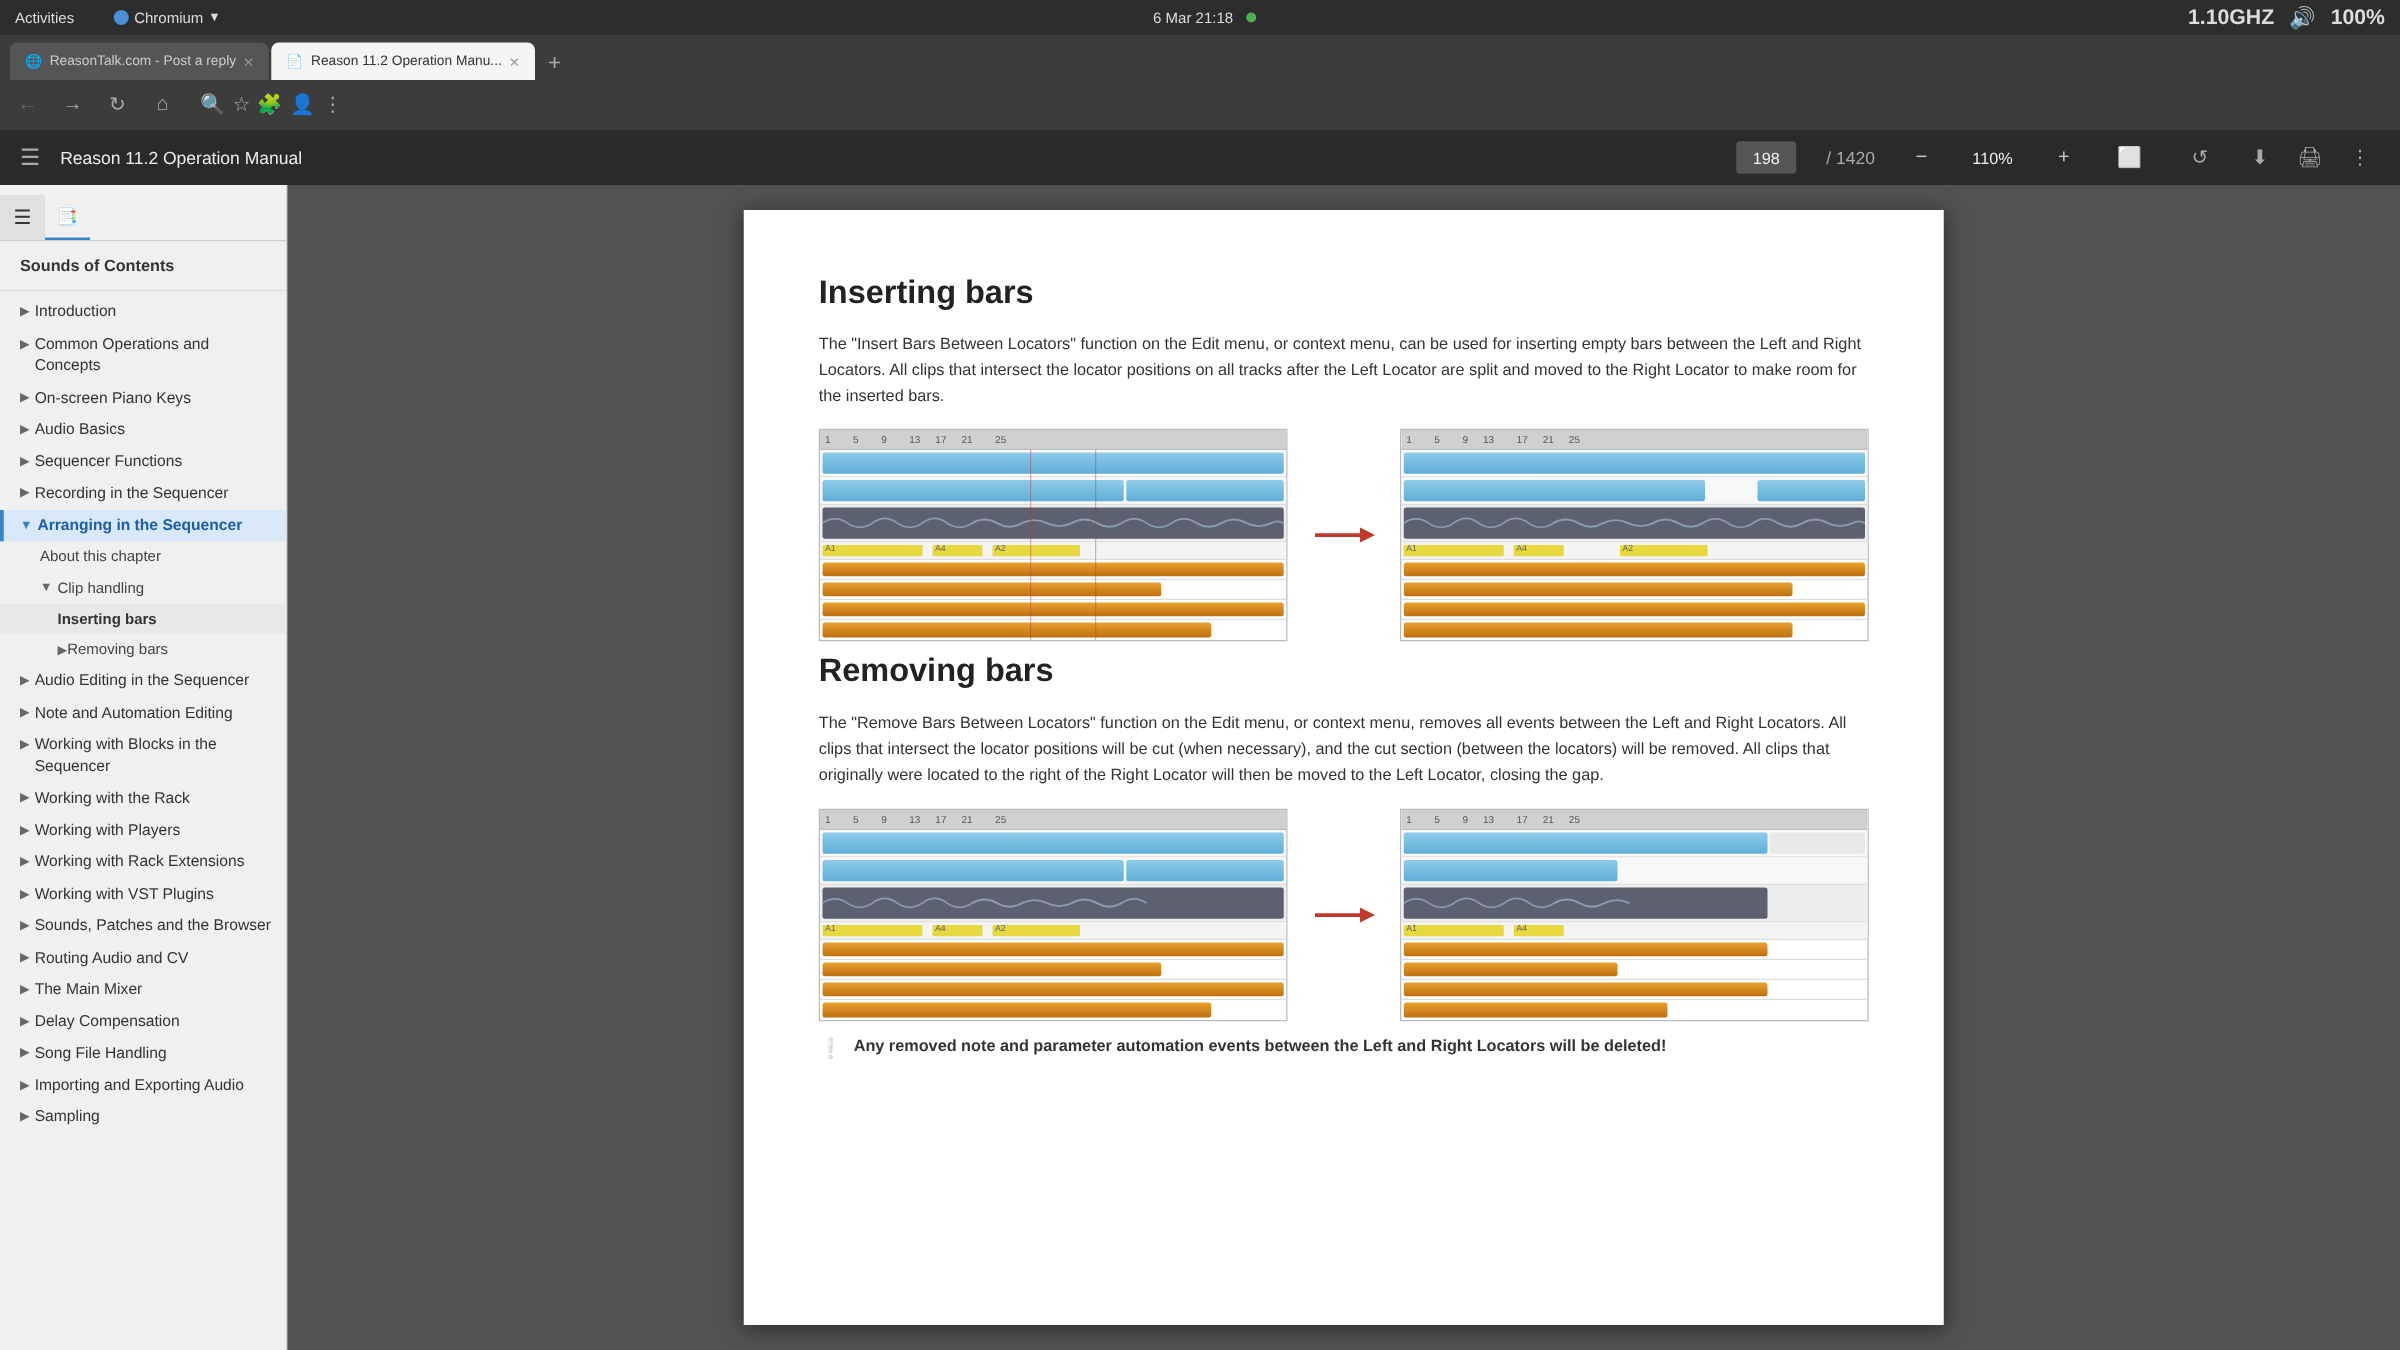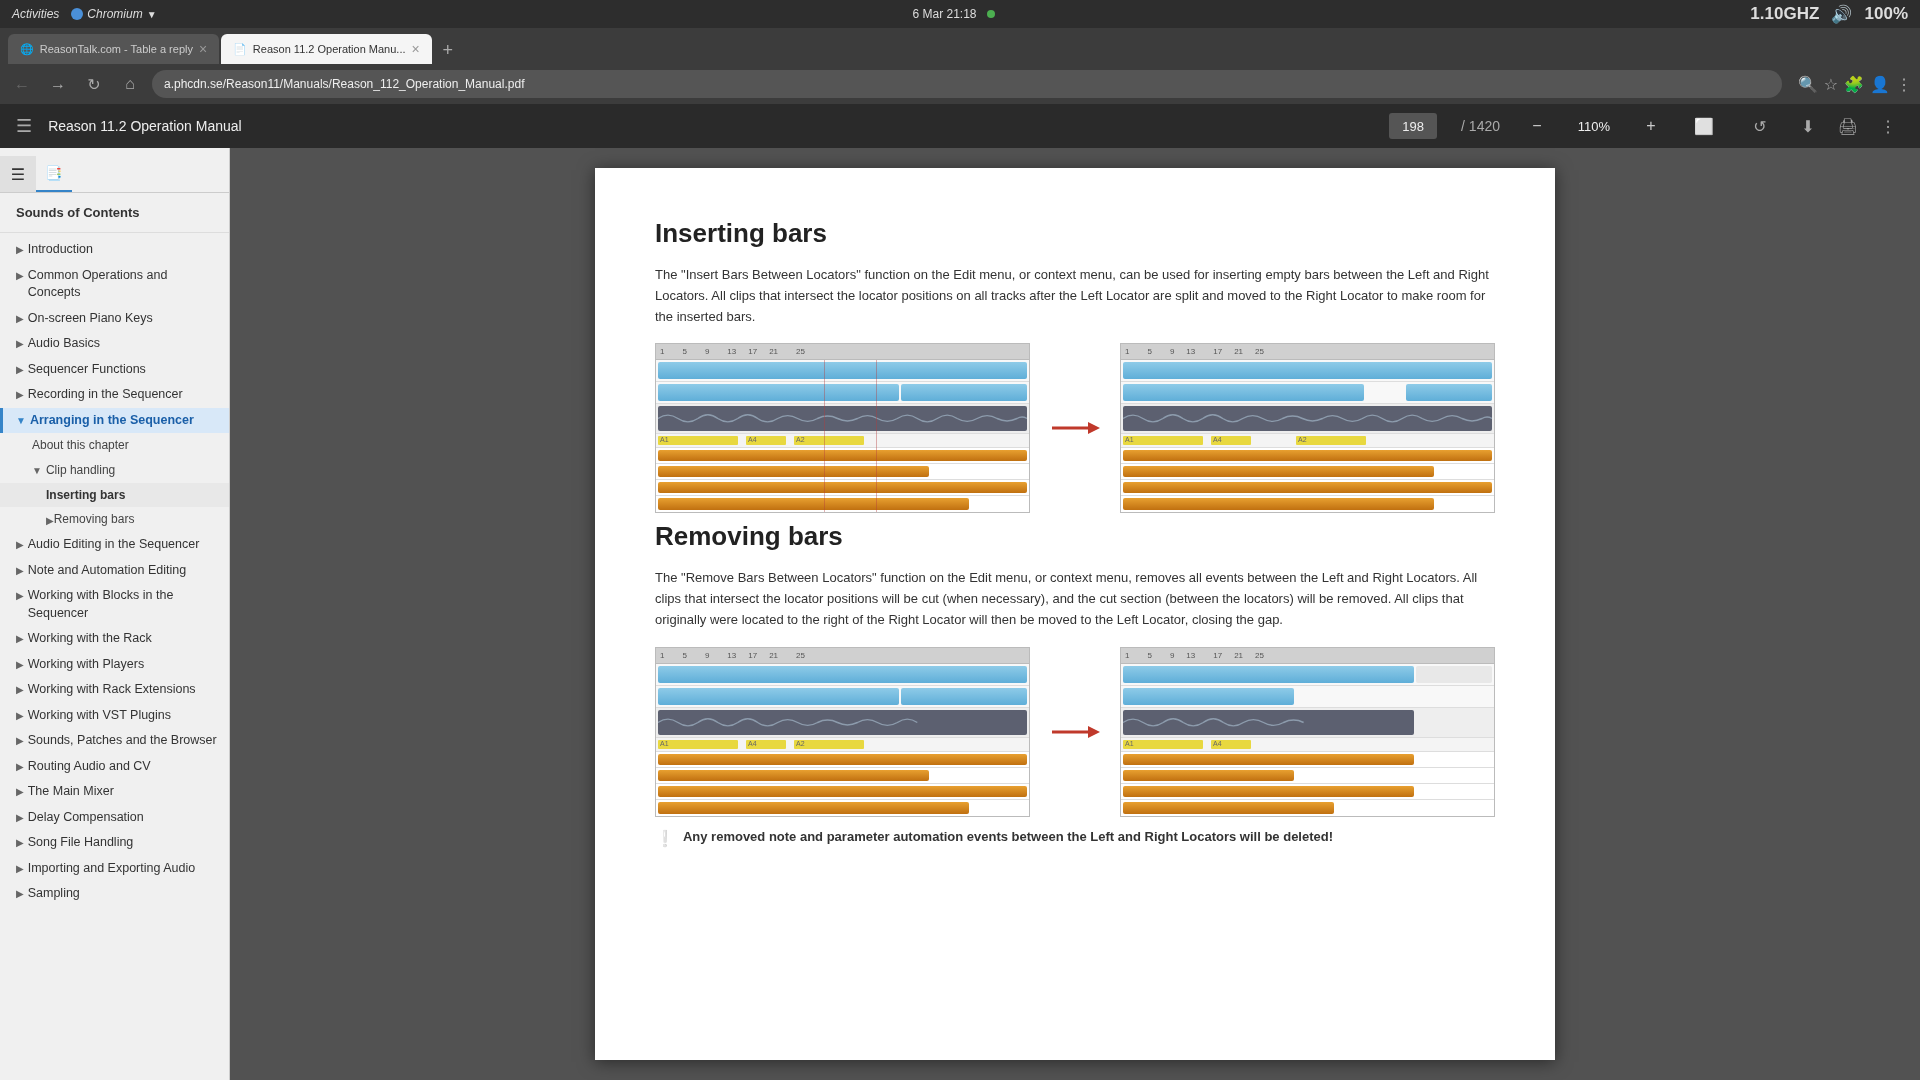--- a/index.html
+++ b/index.html
@@ -9,21 +9,21 @@
     .system-bar {
       height: 28px;
       background: #2d2d2d;
       display: flex;
       align-items: center;
       justify-content: space-between;
       padding: 0 12px;
       color: #ddd;
       font-size: 12px;
     }
-    .system-bar-left { display: flex; align-items: center; gap: 12px; font-style: italic; }
+    .system-bar-left { display: flex; align-items: center; gap: 32px; }
     .system-bar-center { display: flex; align-items: center; gap: 6px; }
     .system-bar-right { display: flex; align-items: center; gap: 12px; font-size: 17px; font-weight: bold; }
     .tabs-bar {
       height: 36px;
       background: #3c3c3c;
       display: flex;
       align-items: flex-end;
       padding: 0 8px;
       gap: 2px;
     }
@@ -293,37 +293,36 @@
   <div class="system-bar-right">
     <span>1.10GHZ</span>
     <span>🔊</span>
     <span>100%</span>
   </div>
 </div>
 
 <div class="tabs-bar">
   <div class="tab">
     <span style="font-size:11px;color:#888;">🌐</span>
-    <span style="font-size:11px;overflow:hidden;white-space:nowrap;text-overflow:ellipsis;max-width:160px;">ReasonTalk.com - Table a reply</span>
+    <span style="font-size:11px;overflow:hidden;white-space:nowrap;text-overflow:ellipsis;max-width:160px;">ReasonTalk.com - Post a reply</span>
     <span class="tab-close">×</span>
   </div>
   <div class="tab active">
     <span style="font-size:11px;color:#c0392b;">📄</span>
     <span style="font-size:11px;overflow:hidden;white-space:nowrap;text-overflow:ellipsis;max-width:160px;">Reason 11.2 Operation Manu...</span>
     <span class="tab-close">×</span>
   </div>
   <div class="tab-new">+</div>
 </div>
 
 <div class="address-bar-row">
   <button class="nav-btn disabled">←</button>
   <button class="nav-btn">→</button>
   <button class="nav-btn">↻</button>
   <button class="nav-btn">⌂</button>
-  <input class="address-bar" type="text" value="a.phcdn.se/Reason11/Manuals/Reason_112_Operation_Manual.pdf" style="">
   <div class="toolbar-icons">
     <span class="toolbar-icon">🔍</span>
     <span class="toolbar-icon">☆</span>
     <span class="toolbar-icon">🧩</span>
     <span class="toolbar-icon">👤</span>
     <span class="toolbar-icon">⋮</span>
   </div>
 </div>
 
 <div class="app-header">

